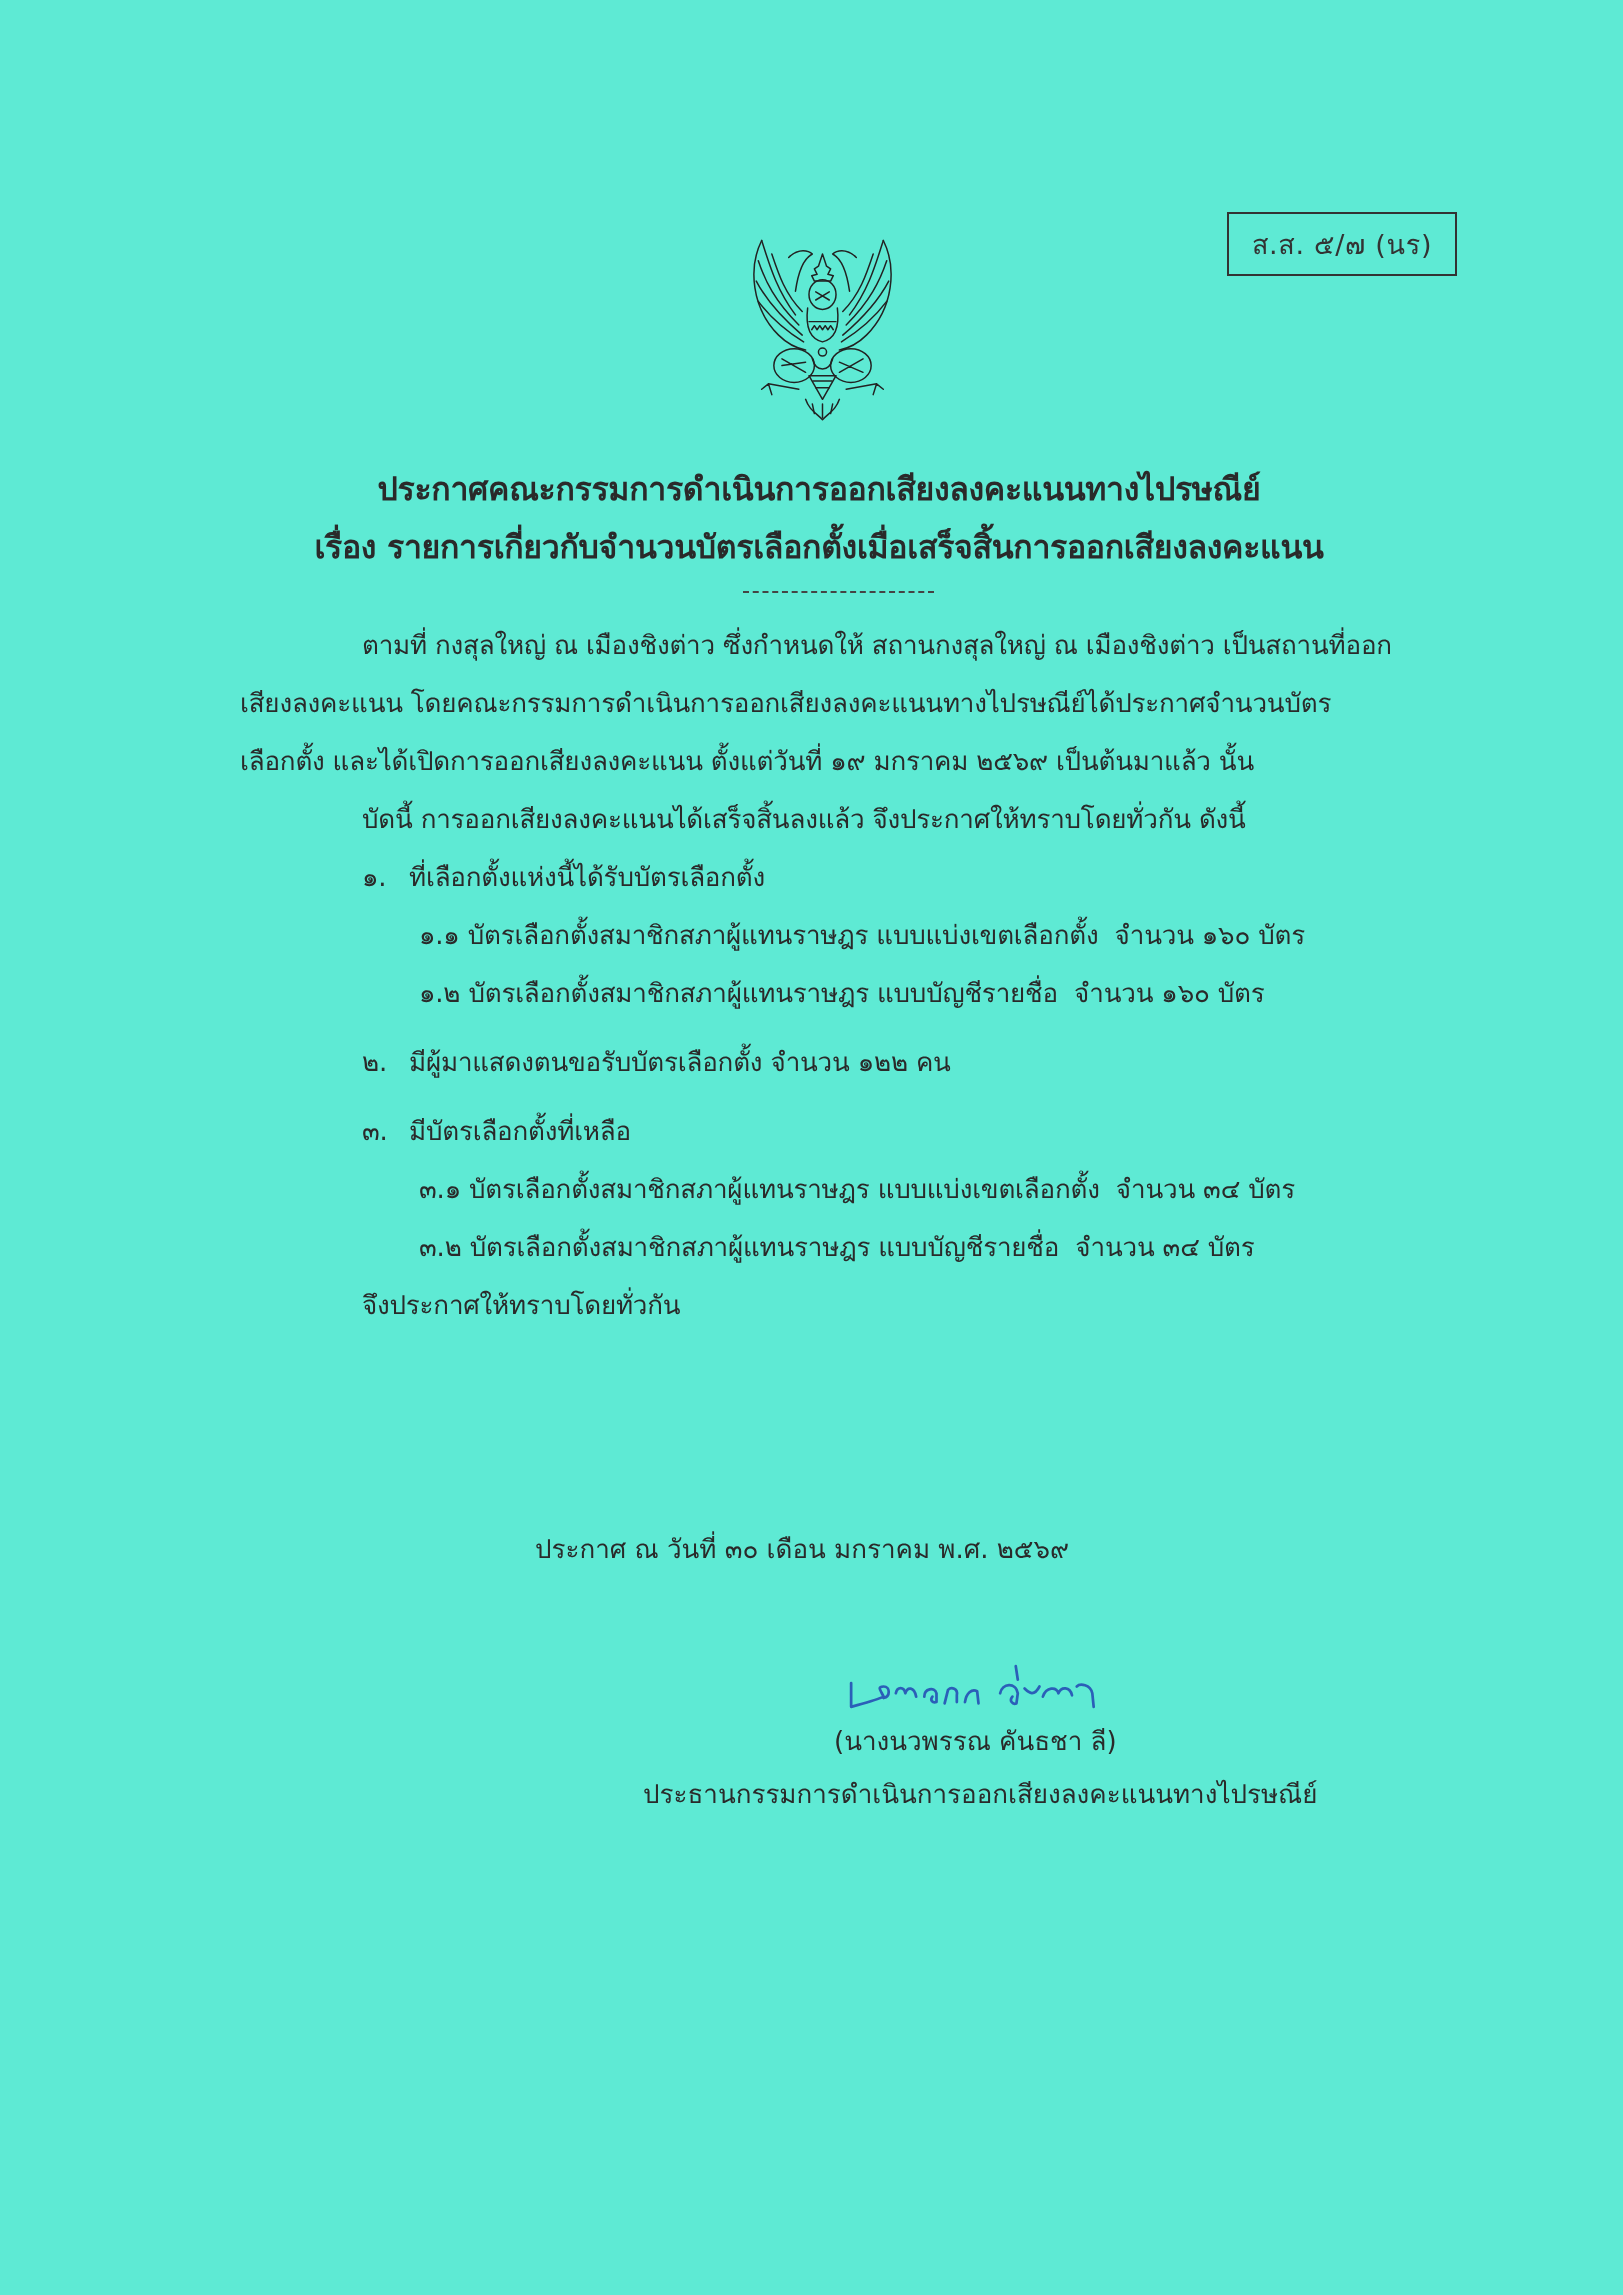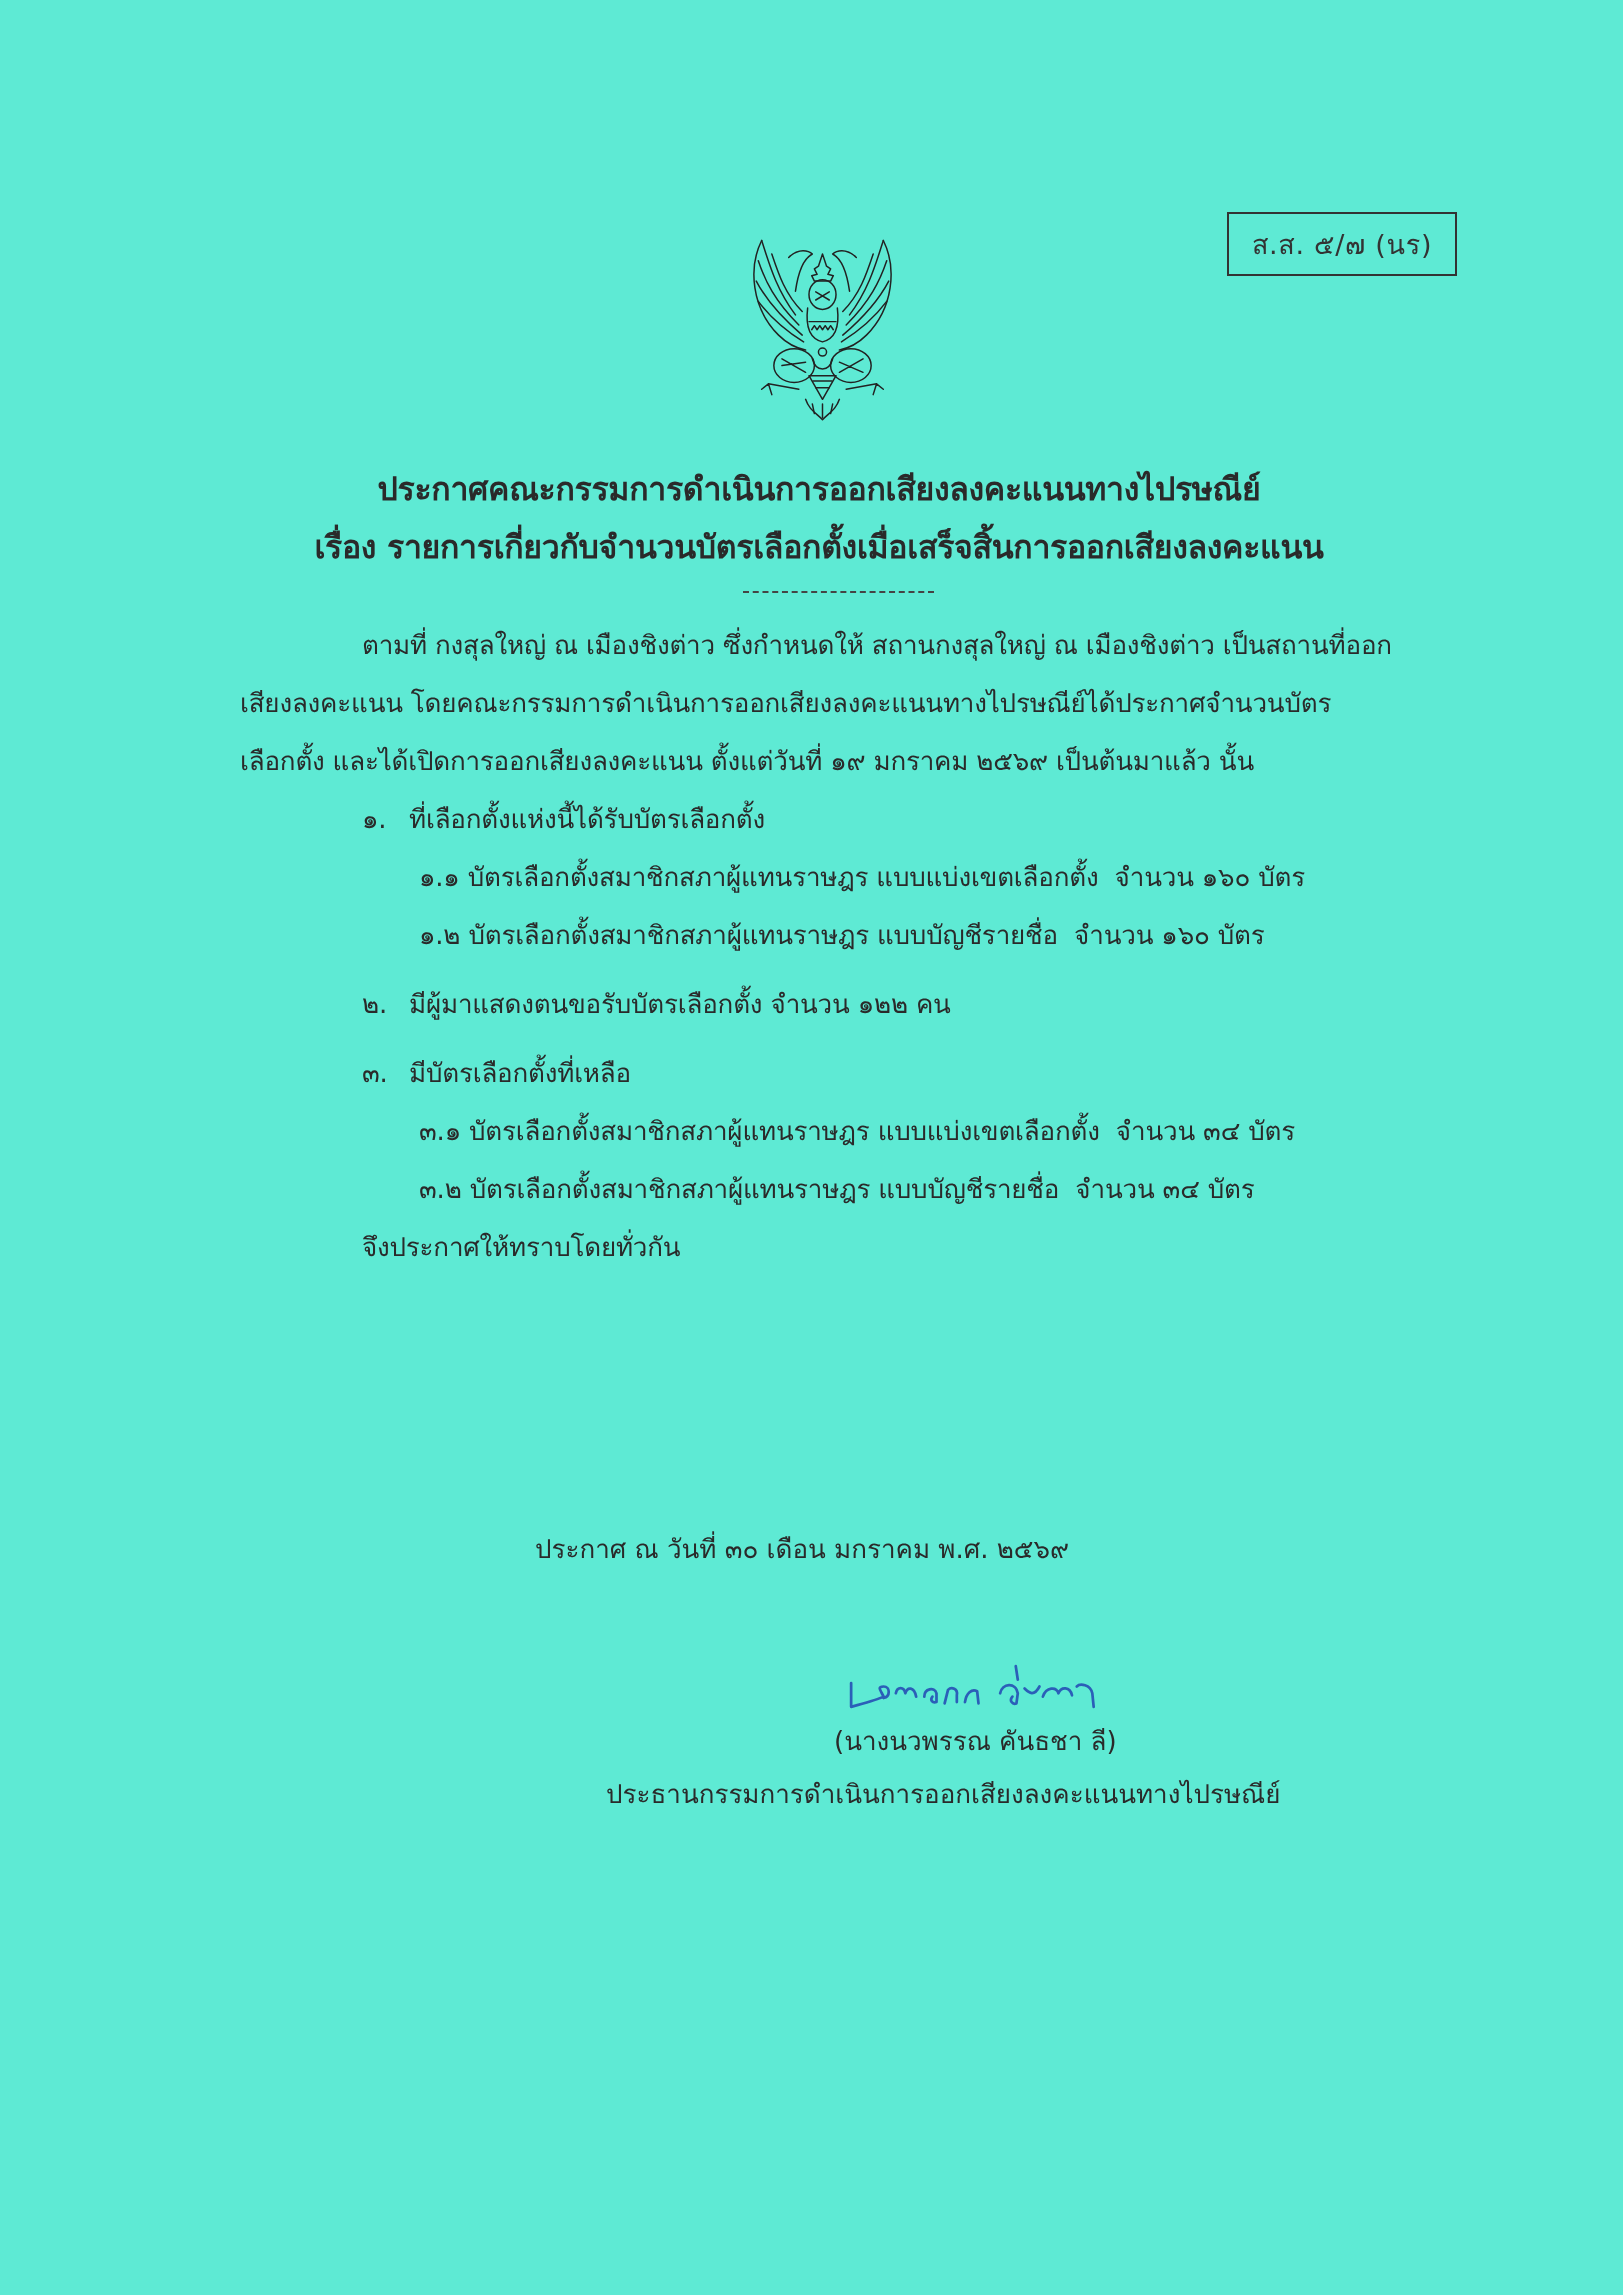--- a/index.html
+++ b/index.html
@@ -89,21 +89,21 @@
       font-size: 26px;
       color: #2a2a2a;
     }
     .signer-name span {
       position: absolute;
       left: 834px;
       white-space: nowrap;
     }
     .signer-title {
       position: absolute;
-      left: 606px; top: 1773px;
+      left: 643px; top: 1773px;
       font-size: 26px;
       color: #2a2a2a;
       white-space: nowrap;
     }
   </style>
 </head>
 <body>
 
 <div class="page">
 
@@ -159,20 +159,21 @@
   <div class="title-block">
     <span class="t-line">ประกาศคณะกรรมการดำเนินการออกเสียงลงคะแนนทางไปรษณีย์</span>
     <span class="t-line">เรื่อง รายการเกี่ยวกับจำนวนบัตรเลือกตั้งเมื่อเสร็จสิ้นการออกเสียงลงคะแนน</span>
   </div>
   <div class="divider"></div>
 
   <div class="body-text">
     <span class="line indent-1">ตามที่ กงสุลใหญ่ ณ เมืองชิงต่าว ซึ่งกำหนดให้ สถานกงสุลใหญ่ ณ เมืองชิงต่าว เป็นสถานที่ออก</span>
     <span class="line">เสียงลงคะแนน โดยคณะกรรมการดำเนินการออกเสียงลงคะแนนทางไปรษณีย์ได้ประกาศจำนวนบัตร</span>
     <span class="line">เลือกตั้ง และได้เปิดการออกเสียงลงคะแนน ตั้งแต่วันที่ ๑๙ มกราคม ๒๕๖๙ เป็นต้นมาแล้ว นั้น</span>
+    <span class="line indent-1">บัดนี้ การออกเสียงลงคะแนนได้เสร็จสิ้นลงแล้ว จึงประกาศให้ทราบโดยทั่วกัน ดังนี้</span>
 
     <span class="line indent-list">
       <span class="list-num">๑.</span><span>ที่เลือกตั้งแห่งนี้ได้รับบัตรเลือกตั้ง</span>
     </span>
     <span class="line indent-sub">
       <span>๑.๑</span>
       <span>บัตรเลือกตั้งสมาชิกสภาผู้แทนราษฎร แบบแบ่งเขตเลือกตั้ง</span>&nbsp;
       <span>จำนวน</span>
       <span>๑๖๐</span>
       <span>บัตร</span>

